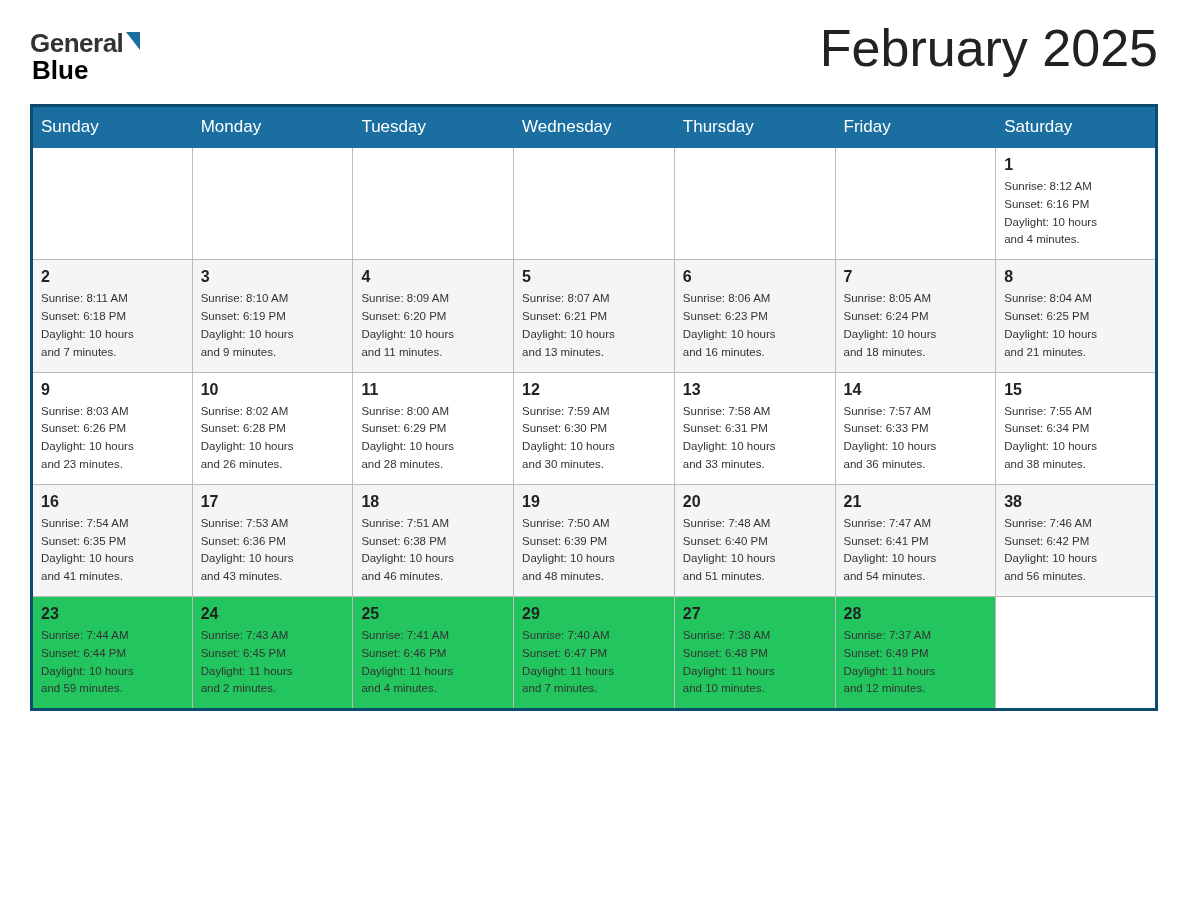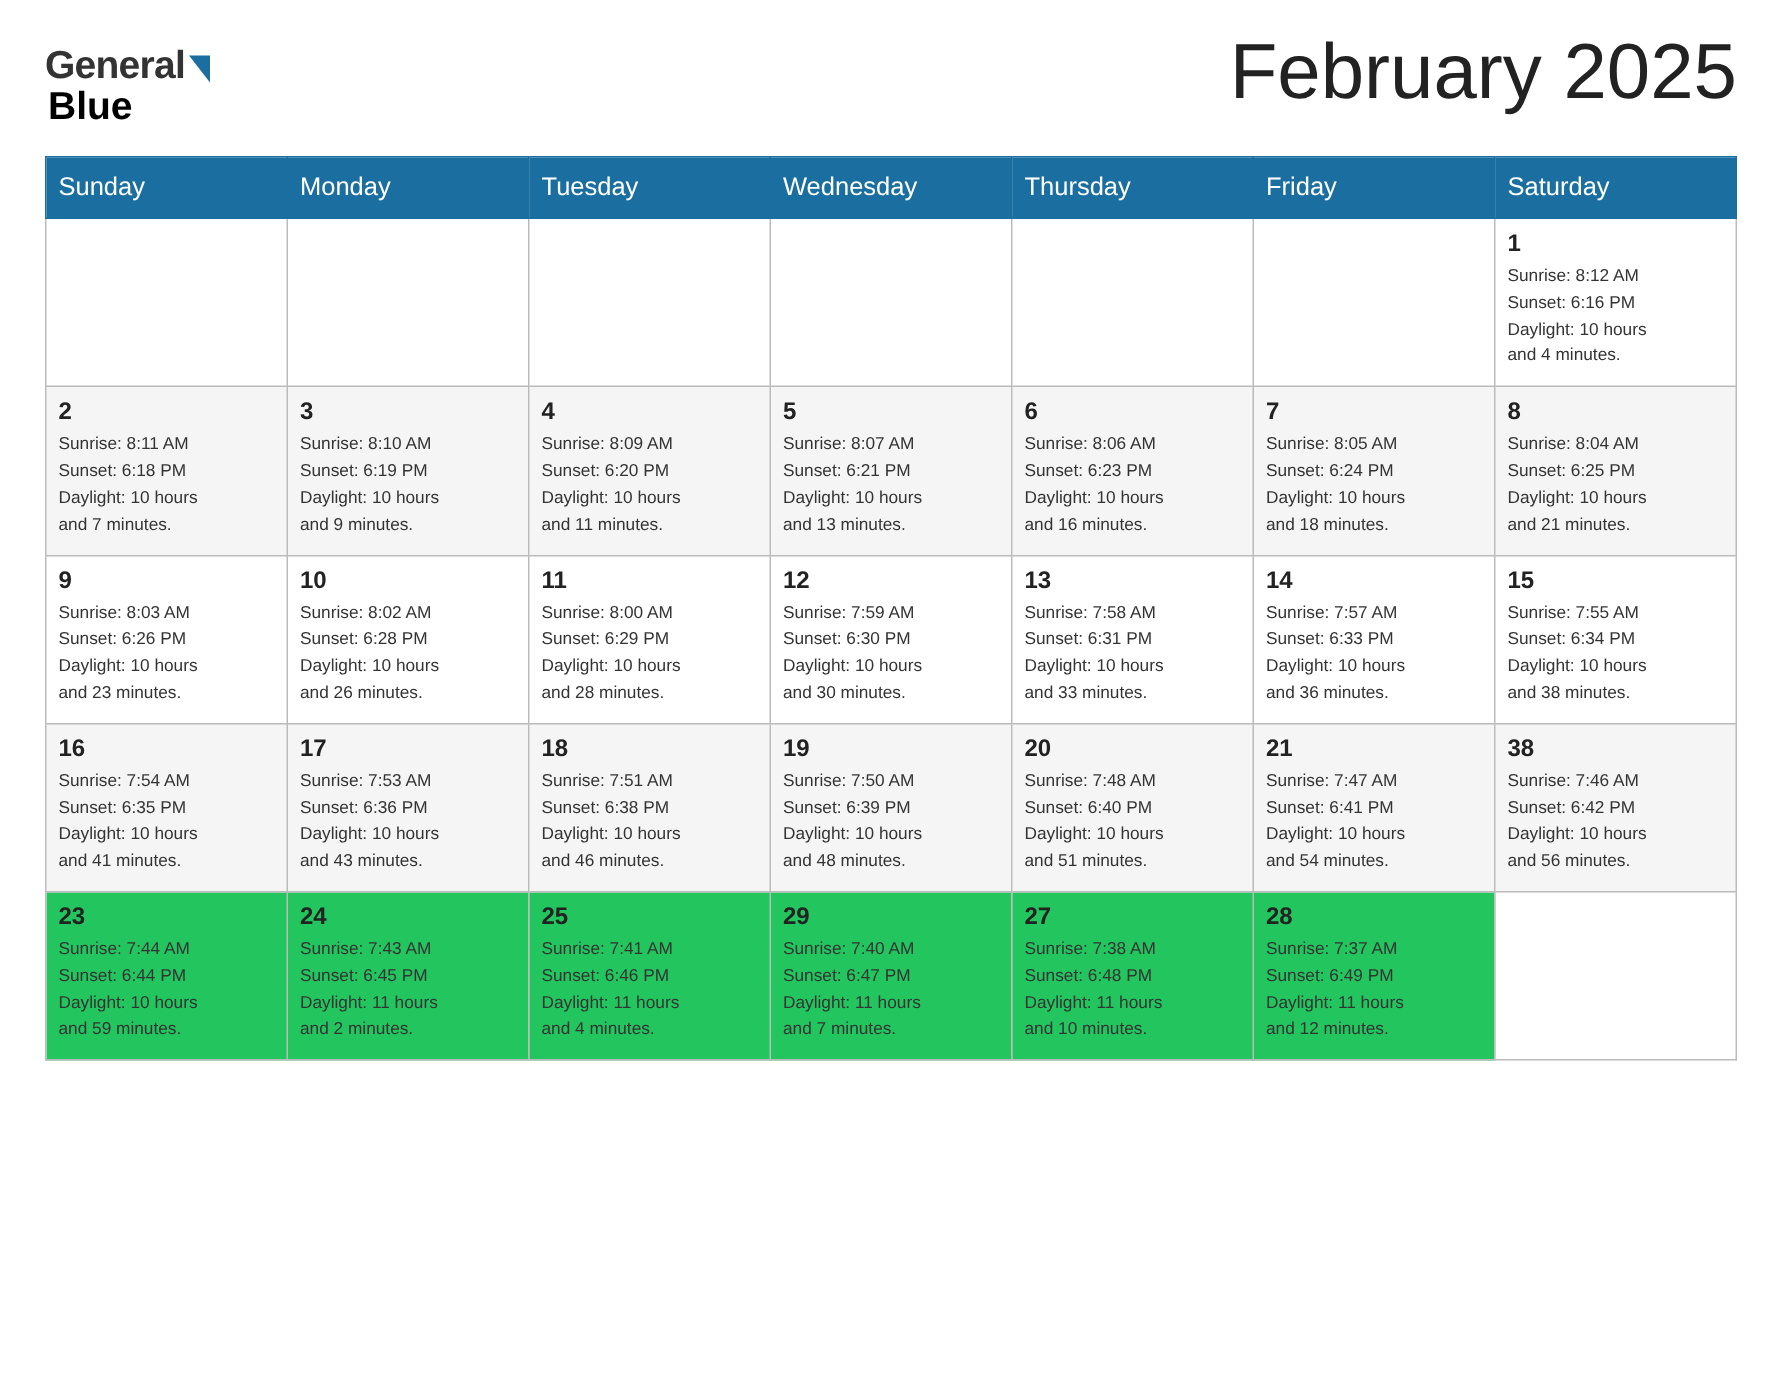--- a/index.html
+++ b/index.html
@@ -17,21 +17,21 @@
       margin-bottom: 18px;
     }
     .logo {
       display: flex;
       flex-direction: column;
       align-items: flex-start;
       margin-top: 8px;
     }
     .logo-top {
       display: flex;
-      align-items: center;
+      align-items: flex-start;
     }
     .logo-general {
       font-size: 26px;
       font-weight: bold;
       color: #333;
       letter-spacing: -0.5px;
     }
     .logo-arrow {
       width: 0;
       height: 0;
@@ -58,21 +58,21 @@
       line-height: 1.1;
     }
     .location {
       font-size: 22px;
       color: #444;
       margin-top: 4px;
     }
     .calendar {
       width: 100%;
       border-collapse: collapse;
-      border: 1px solid #0c4a6e;
+      border: 3px solid #0c4a6e;
     }
     .calendar th {
       background-color: #1a6fa0;
       color: #fff;
       padding: 10px 8px;
       text-align: left;
       font-size: 17px;
       font-weight: normal;
       border: 1px solid #1a6fa0;
     }

